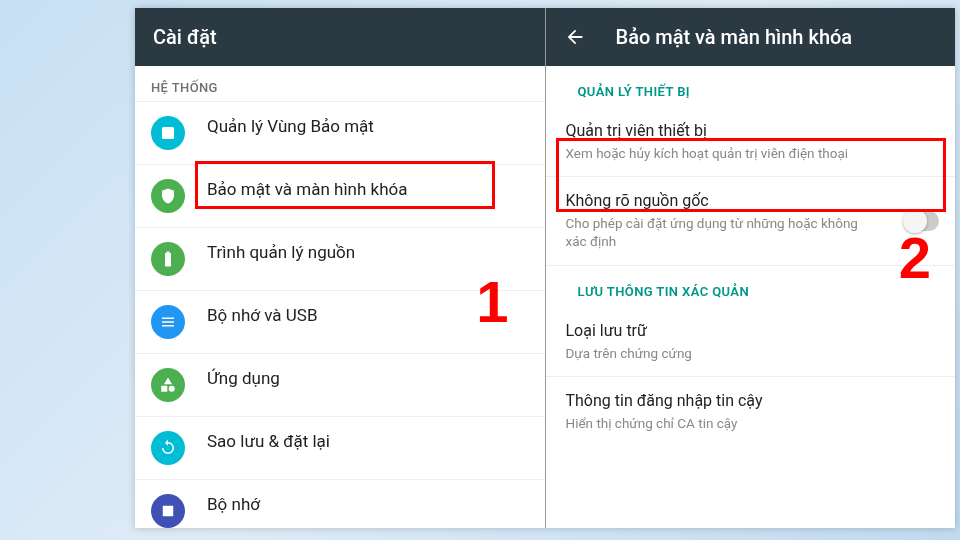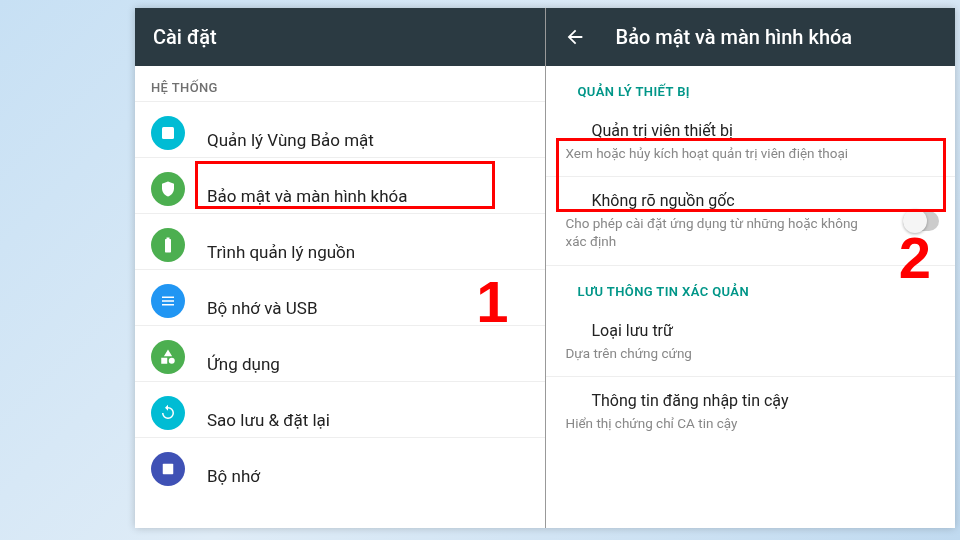--- a/index.html
+++ b/index.html
@@ -51,41 +51,41 @@
   .section-header {
     color: #707070;
     font-size: 13px;
     font-weight: 500;
     letter-spacing: 0.4px;
     padding: 14px 16px 6px 16px;
   }
   .section-header.teal { color: #009688; font-weight: 600; padding: 18px 20px 8px 32px; }
   .list-item {
     display: flex;
-    align-items: flex-end;
-    padding: 7px 16px;
+    align-items: flex-start;
+    padding: 14px 16px;
     gap: 22px;
     min-height: 56px;
     border-top: 1px solid #eee;
   }
   .list-item:first-of-type { border-top: none; }
   .icon-circle {
     width: 34px; height: 34px;
     border-radius: 50%;
     display: flex; align-items: center; justify-content: center;
     flex-shrink: 0;
   }
   .icon-circle svg { width: 18px; height: 18px; fill: #fff; }
   .item-label { font-size: 17px; color: #222; }
   .setting-item {
     padding: 14px 20px;
     border-bottom: 1px solid #eee;
     position: relative;
   }
-  .setting-title { font-size: 16px; color: #222; margin-bottom: 4px; margin-left: 26px; }
+  .setting-title { font-size: 16px; color: #222; margin-bottom: 4px; }
   .setting-sub { font-size: 13.5px; color: #888; line-height: 1.35; padding-right: 60px; }
   .toggle {
     position: absolute;
     right: 16px;
     top: 50%;
     transform: translateY(-50%);
     width: 36px; height: 20px;
     background: #ccc;
     border-radius: 10px;
   }

